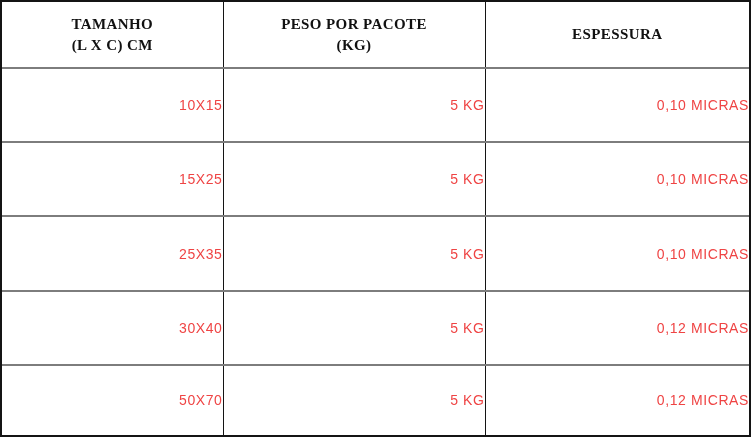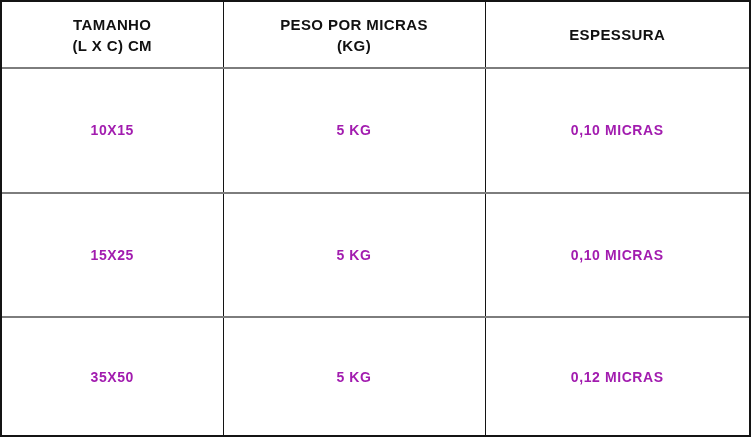--- a/index.html
+++ b/index.html
@@ -35,34 +35,35 @@
     border-left: 1px solid #141414;
     border-right: 1px solid #141414;
   }
   th:first-child, td:first-child { border-left: none; }
   th:last-child,  td:last-child  { border-right: none; }
 
   
   thead th { border-bottom: 2px solid #7d7d7d; }
   tbody tr + tr td { border-top: 2px solid #7d7d7d; }
 
-  thead tr { height: 66px; }
+  thead tr { height: 66px; font-family: Liberation Serif, serif; }
 
   th {
     font-size: 15px;
     font-weight: bold;
     color: #111111;
     letter-spacing: 0.4px;
     line-height: 21px;
   }
   td {
     font-size: 14px;
-    font-weight: bold;
-    color: #a21caf;
+    font-weight: normal;
+    color: #ef4444;
     letter-spacing: 0.6px;
+    text-align: right;
   }
   .hline { line-height: 21px; }
   .hline:empty { display: none; }
 </style>
 </head>
 <body>
 
 <div class="table-wrap">
   <table class="spec-table">
     <colgroup>
@@ -70,40 +71,50 @@
         <col class="c2">
         <col class="c3">
     </colgroup>
     <thead>
       <tr>
         <th>
           <div class="hline">TAMANHO</div>
           <div class="hline">(L X C) CM</div>
         </th>
         <th>
-          <div class="hline">PESO POR MICRAS</div>
+          <div class="hline">PESO POR PACOTE</div>
           <div class="hline">(KG)</div>
         </th>
         <th>
           <div class="hline">ESPESSURA</div>
 
         </th>
       </tr>
     </thead>
     <tbody>
       <tr>
         <td>10X15</td>
         <td>5 KG</td>
         <td>0,10 MICRAS</td>
       </tr>
       <tr>
         <td>15X25</td>
         <td>5 KG</td>
         <td>0,10 MICRAS</td>
       </tr>
       <tr>
-        <td>35X50</td>
+        <td>25X35</td>
+        <td>5 KG</td>
+        <td>0,10 MICRAS</td>
+      </tr>
+      <tr>
+        <td>30X40</td>
+        <td>5 KG</td>
+        <td>0,12 MICRAS</td>
+      </tr>
+      <tr>
+        <td>50X70</td>
         <td>5 KG</td>
         <td>0,12 MICRAS</td>
       </tr>
     </tbody>
   </table>
 </div>
 
 </body></html>

